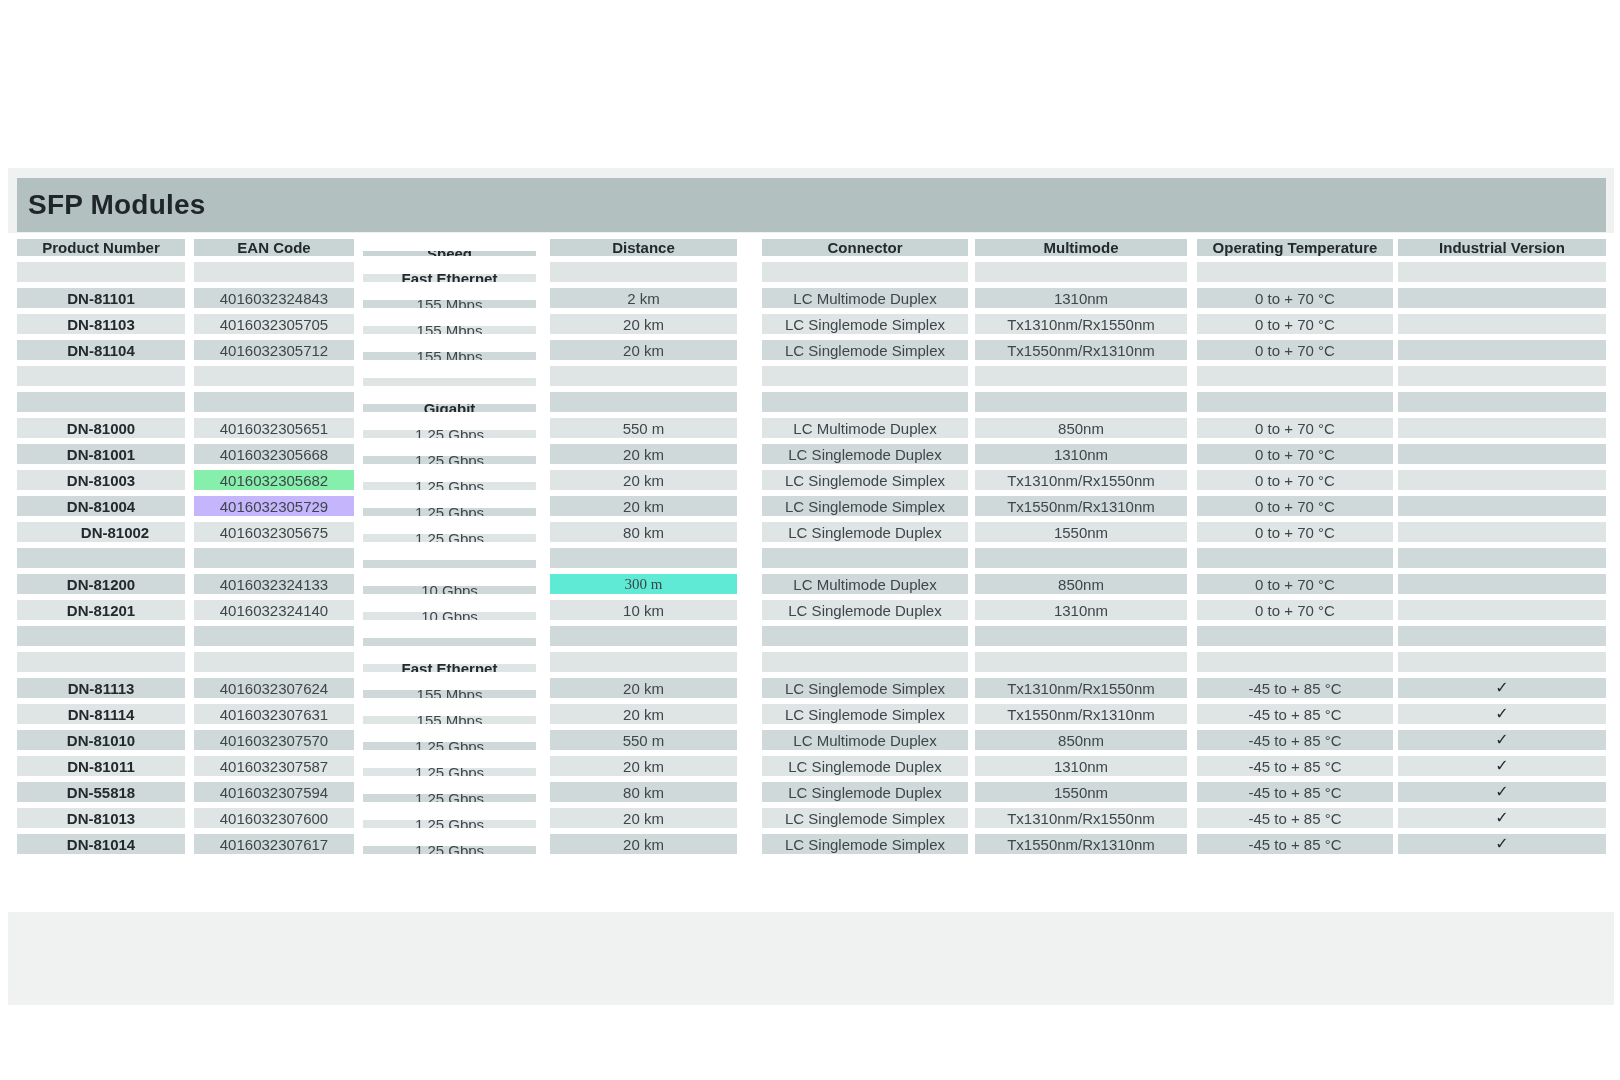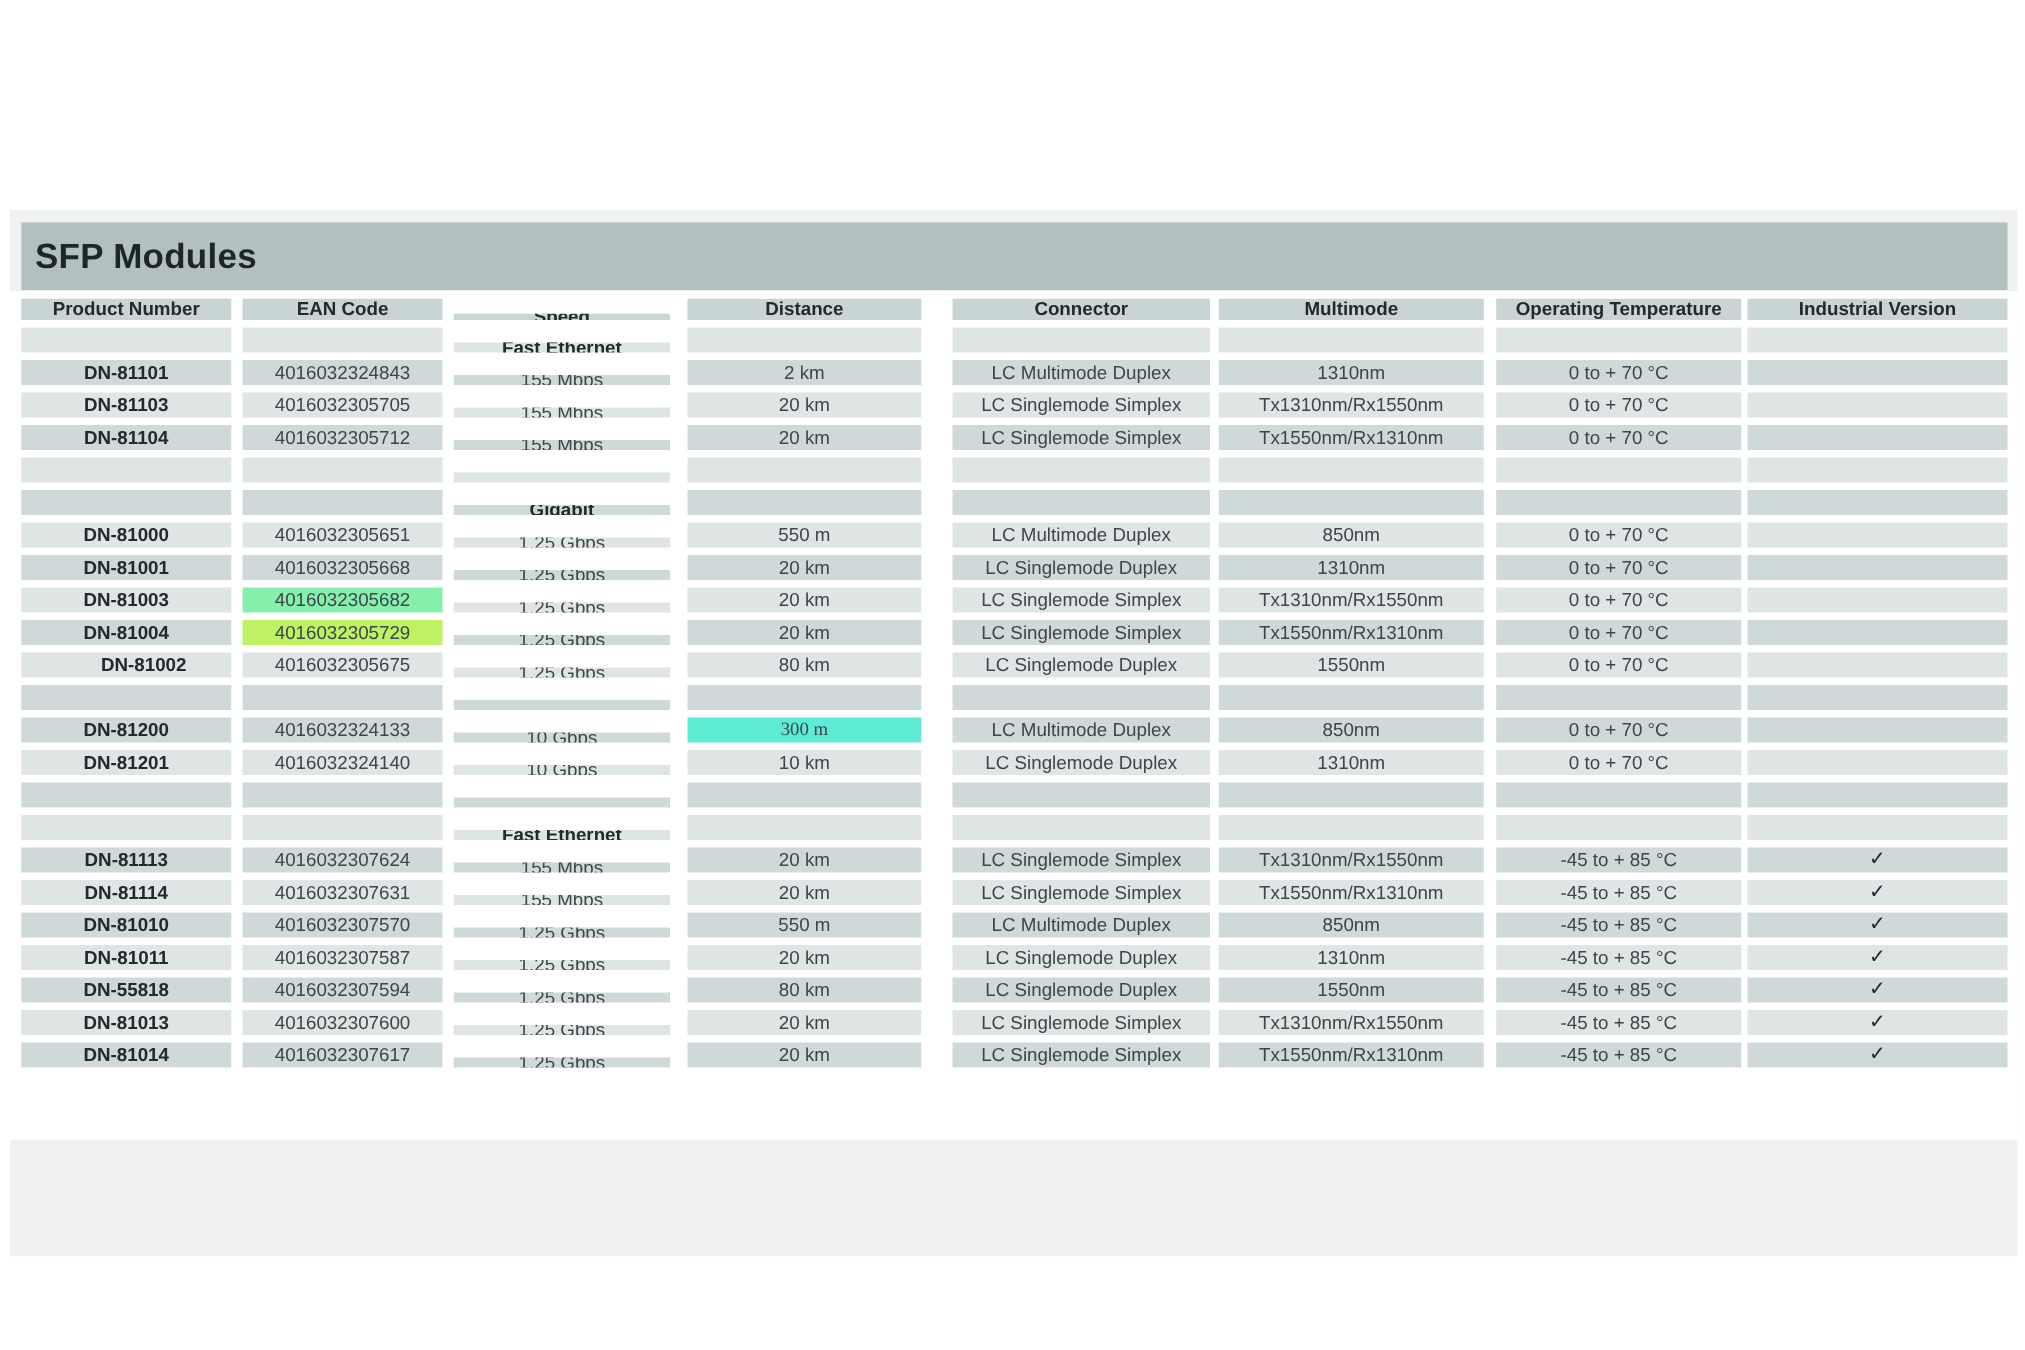--- a/index.html
+++ b/index.html
@@ -157,21 +157,21 @@
       <div class="cell c2" style="background: #86efac;">4016032305682</div>
       <div class="cell c3" style="background: rgb(223, 229, 229);">1.25 Gbps</div>
       <div class="cell c4" style="background: rgb(223, 229, 229);">20 km</div>
       <div class="cell c5" style="background: rgb(223, 229, 229);">LC Singlemode Simplex</div>
       <div class="cell c6" style="background: rgb(223, 229, 229);">Tx1310nm/Rx1550nm</div>
       <div class="cell c7" style="background: rgb(223, 229, 229);">0 to + 70 °C</div>
       <div class="cell c8" style="background: rgb(223, 229, 229);"></div>
     </div>
     <div class="row">
       <div class="cell c1 bold" style="background: rgb(207, 217, 217);">DN-81004</div>
-      <div class="cell c2" style="background: #bef264;">4016032305729</div>
+      <div class="cell c2" style="background: #c4b5fd;">4016032305729</div>
       <div class="cell c3" style="background: rgb(207, 217, 217);">1.25 Gbps</div>
       <div class="cell c4" style="background: rgb(207, 217, 217);">20 km</div>
       <div class="cell c5" style="background: rgb(207, 217, 217);">LC Singlemode Simplex</div>
       <div class="cell c6" style="background: rgb(207, 217, 217);">Tx1550nm/Rx1310nm</div>
       <div class="cell c7" style="background: rgb(207, 217, 217);">0 to + 70 °C</div>
       <div class="cell c8" style="background: rgb(207, 217, 217);"></div>
     </div>
     <div class="row">
       <div class="cell c1 bold" style="background: rgb(223, 229, 229); padding-left: 28px;">DN-81002</div>
       <div class="cell c2" style="background: rgb(223, 229, 229);">4016032305675</div>

